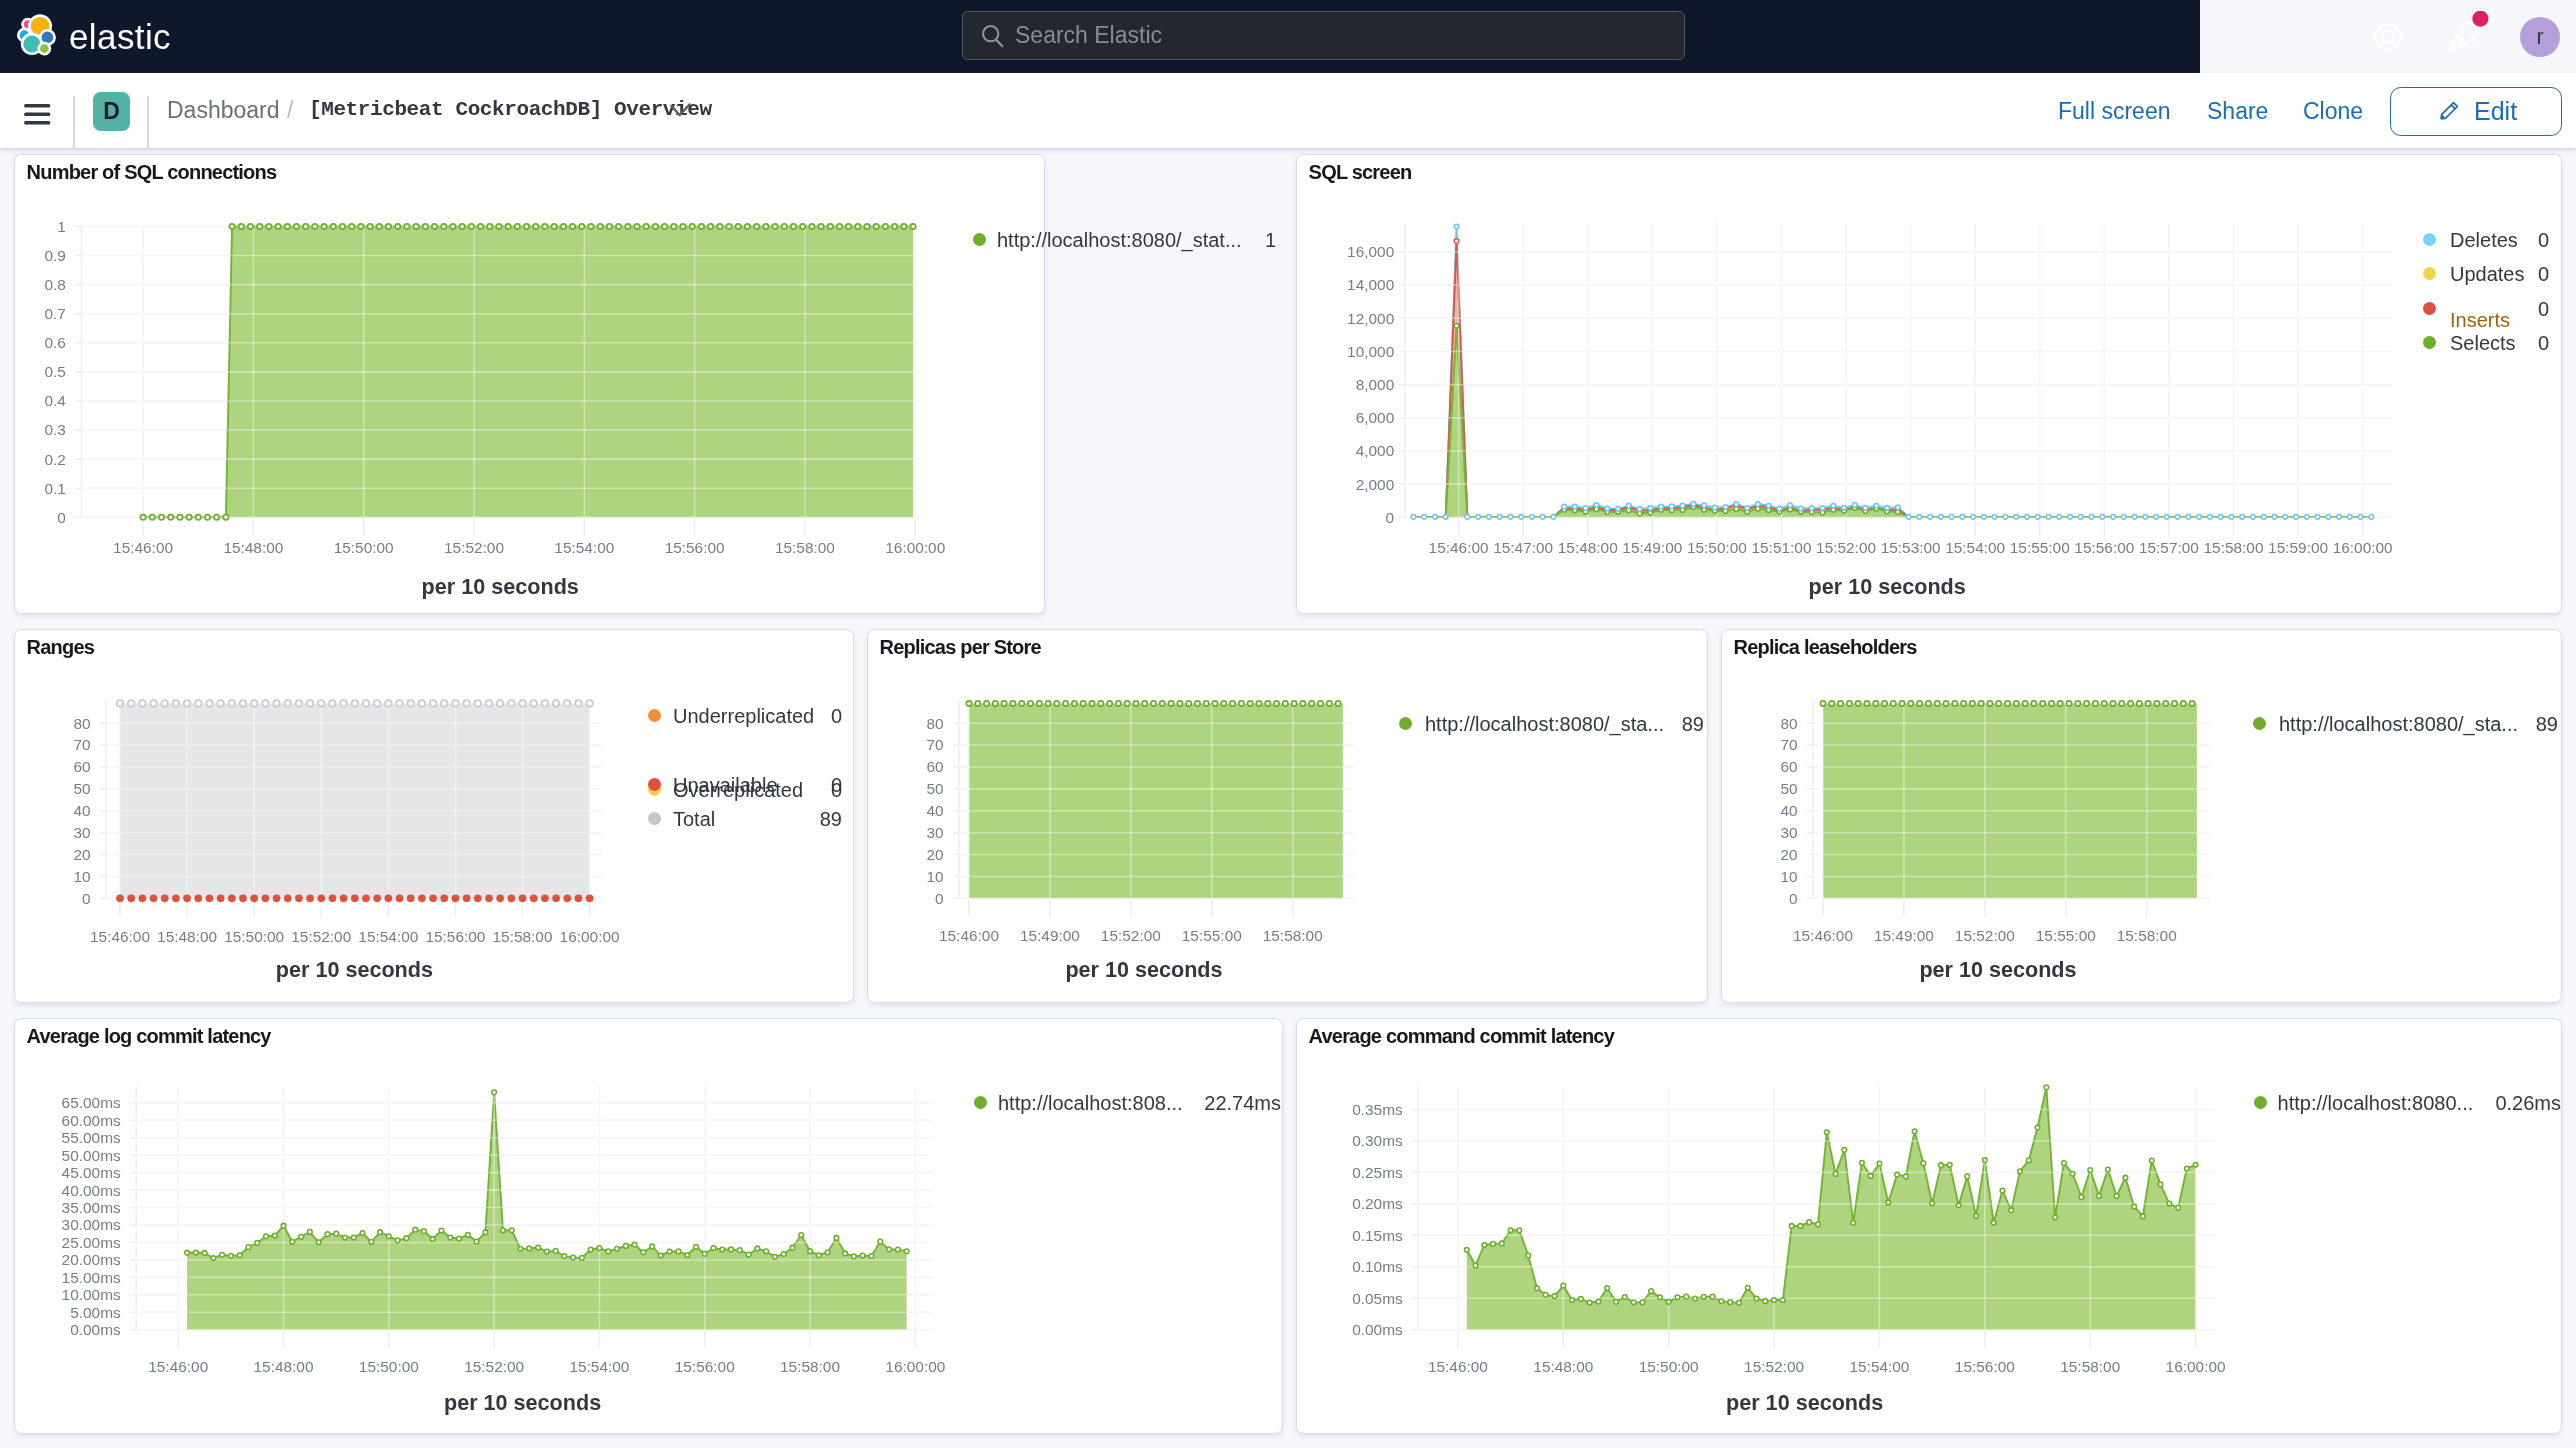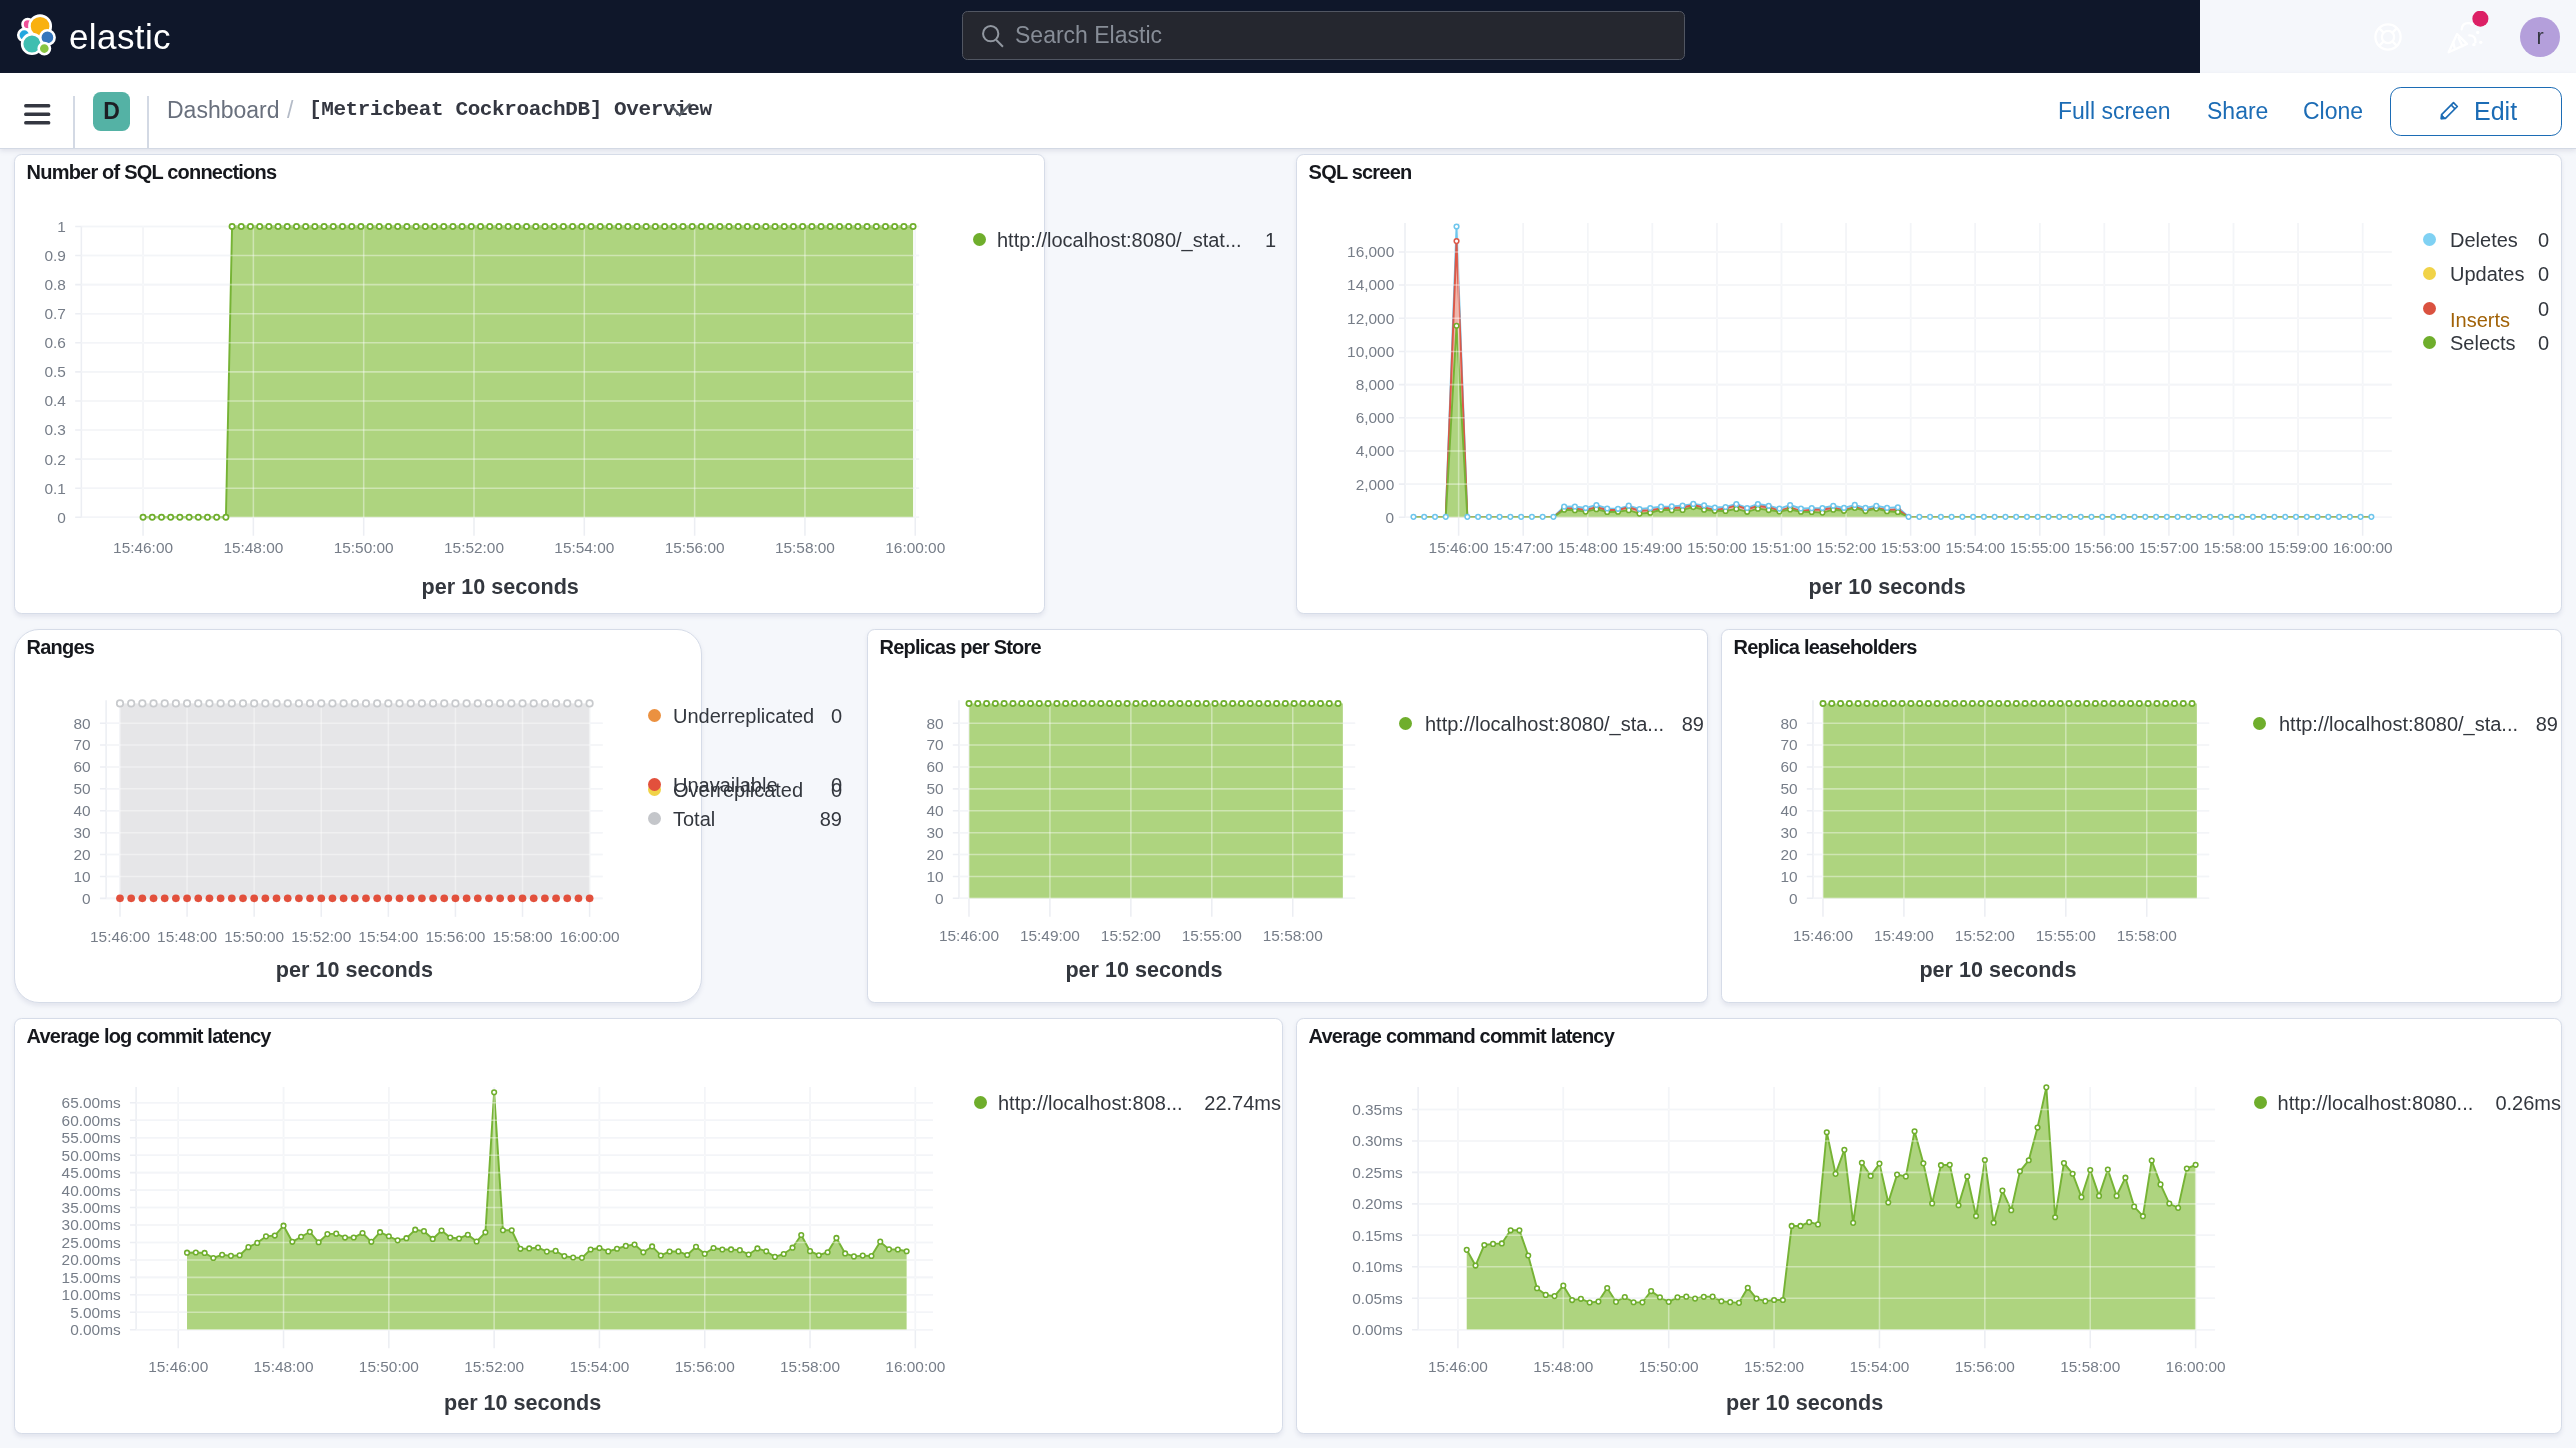--- a/index.html
+++ b/index.html
@@ -495,21 +495,21 @@
       <span style="position:absolute;left:0;top:5.4px;width:13px;height:13px;border-radius:50%;background:#da5240;"></span>
       <span style="position:absolute;left:27px;top:0;line-height:25px;font-size:20px;color:#a16207;white-space:nowrap;margin-top:11px;">Inserts</span>
       <span style="position:absolute;right:0;top:0;line-height:25px;font-size:20px;color:#33373e;">0</span>
     </div>
     <div style="position:absolute;left:1126px;top:176px;height:25px;width:126px;">
       <span style="position:absolute;left:0;top:5.4px;width:13px;height:13px;border-radius:50%;background:#6fae2c;"></span>
       <span style="position:absolute;left:27px;top:0;line-height:25px;font-size:20px;color:#33373e;white-space:nowrap;">Selects</span>
       <span style="position:absolute;right:0;top:0;line-height:25px;font-size:20px;color:#33373e;">0</span>
     </div>
 </div>
-<div class="panel" style="left:14px;top:629px;width:688px;height:374px;border-radius:25px;">
+<div class="panel" style="left:14px;top:629px;width:840px;height:374px;">
   <div class="ptitle">Ranges</div>
   <svg width="840" height="374" viewBox="0 0 1089 485" style="position:absolute;left:0;top:0;">
       <line x1="110" y1="348" x2="762" y2="348" stroke="#ecEEf3" stroke-width="2"></line>
       <line x1="110" y1="319.6" x2="762" y2="319.6" stroke="#ecEEf3" stroke-width="2"></line>
       <line x1="110" y1="291.2" x2="762" y2="291.2" stroke="#ecEEf3" stroke-width="2"></line>
       <line x1="110" y1="262.8" x2="762" y2="262.8" stroke="#ecEEf3" stroke-width="2"></line>
       <line x1="110" y1="234.4" x2="762" y2="234.4" stroke="#ecEEf3" stroke-width="2"></line>
       <line x1="110" y1="206" x2="762" y2="206" stroke="#ecEEf3" stroke-width="2"></line>
       <line x1="110" y1="177.6" x2="762" y2="177.6" stroke="#ecEEf3" stroke-width="2"></line>
       <line x1="110" y1="149.2" x2="762" y2="149.2" stroke="#ecEEf3" stroke-width="2"></line>

